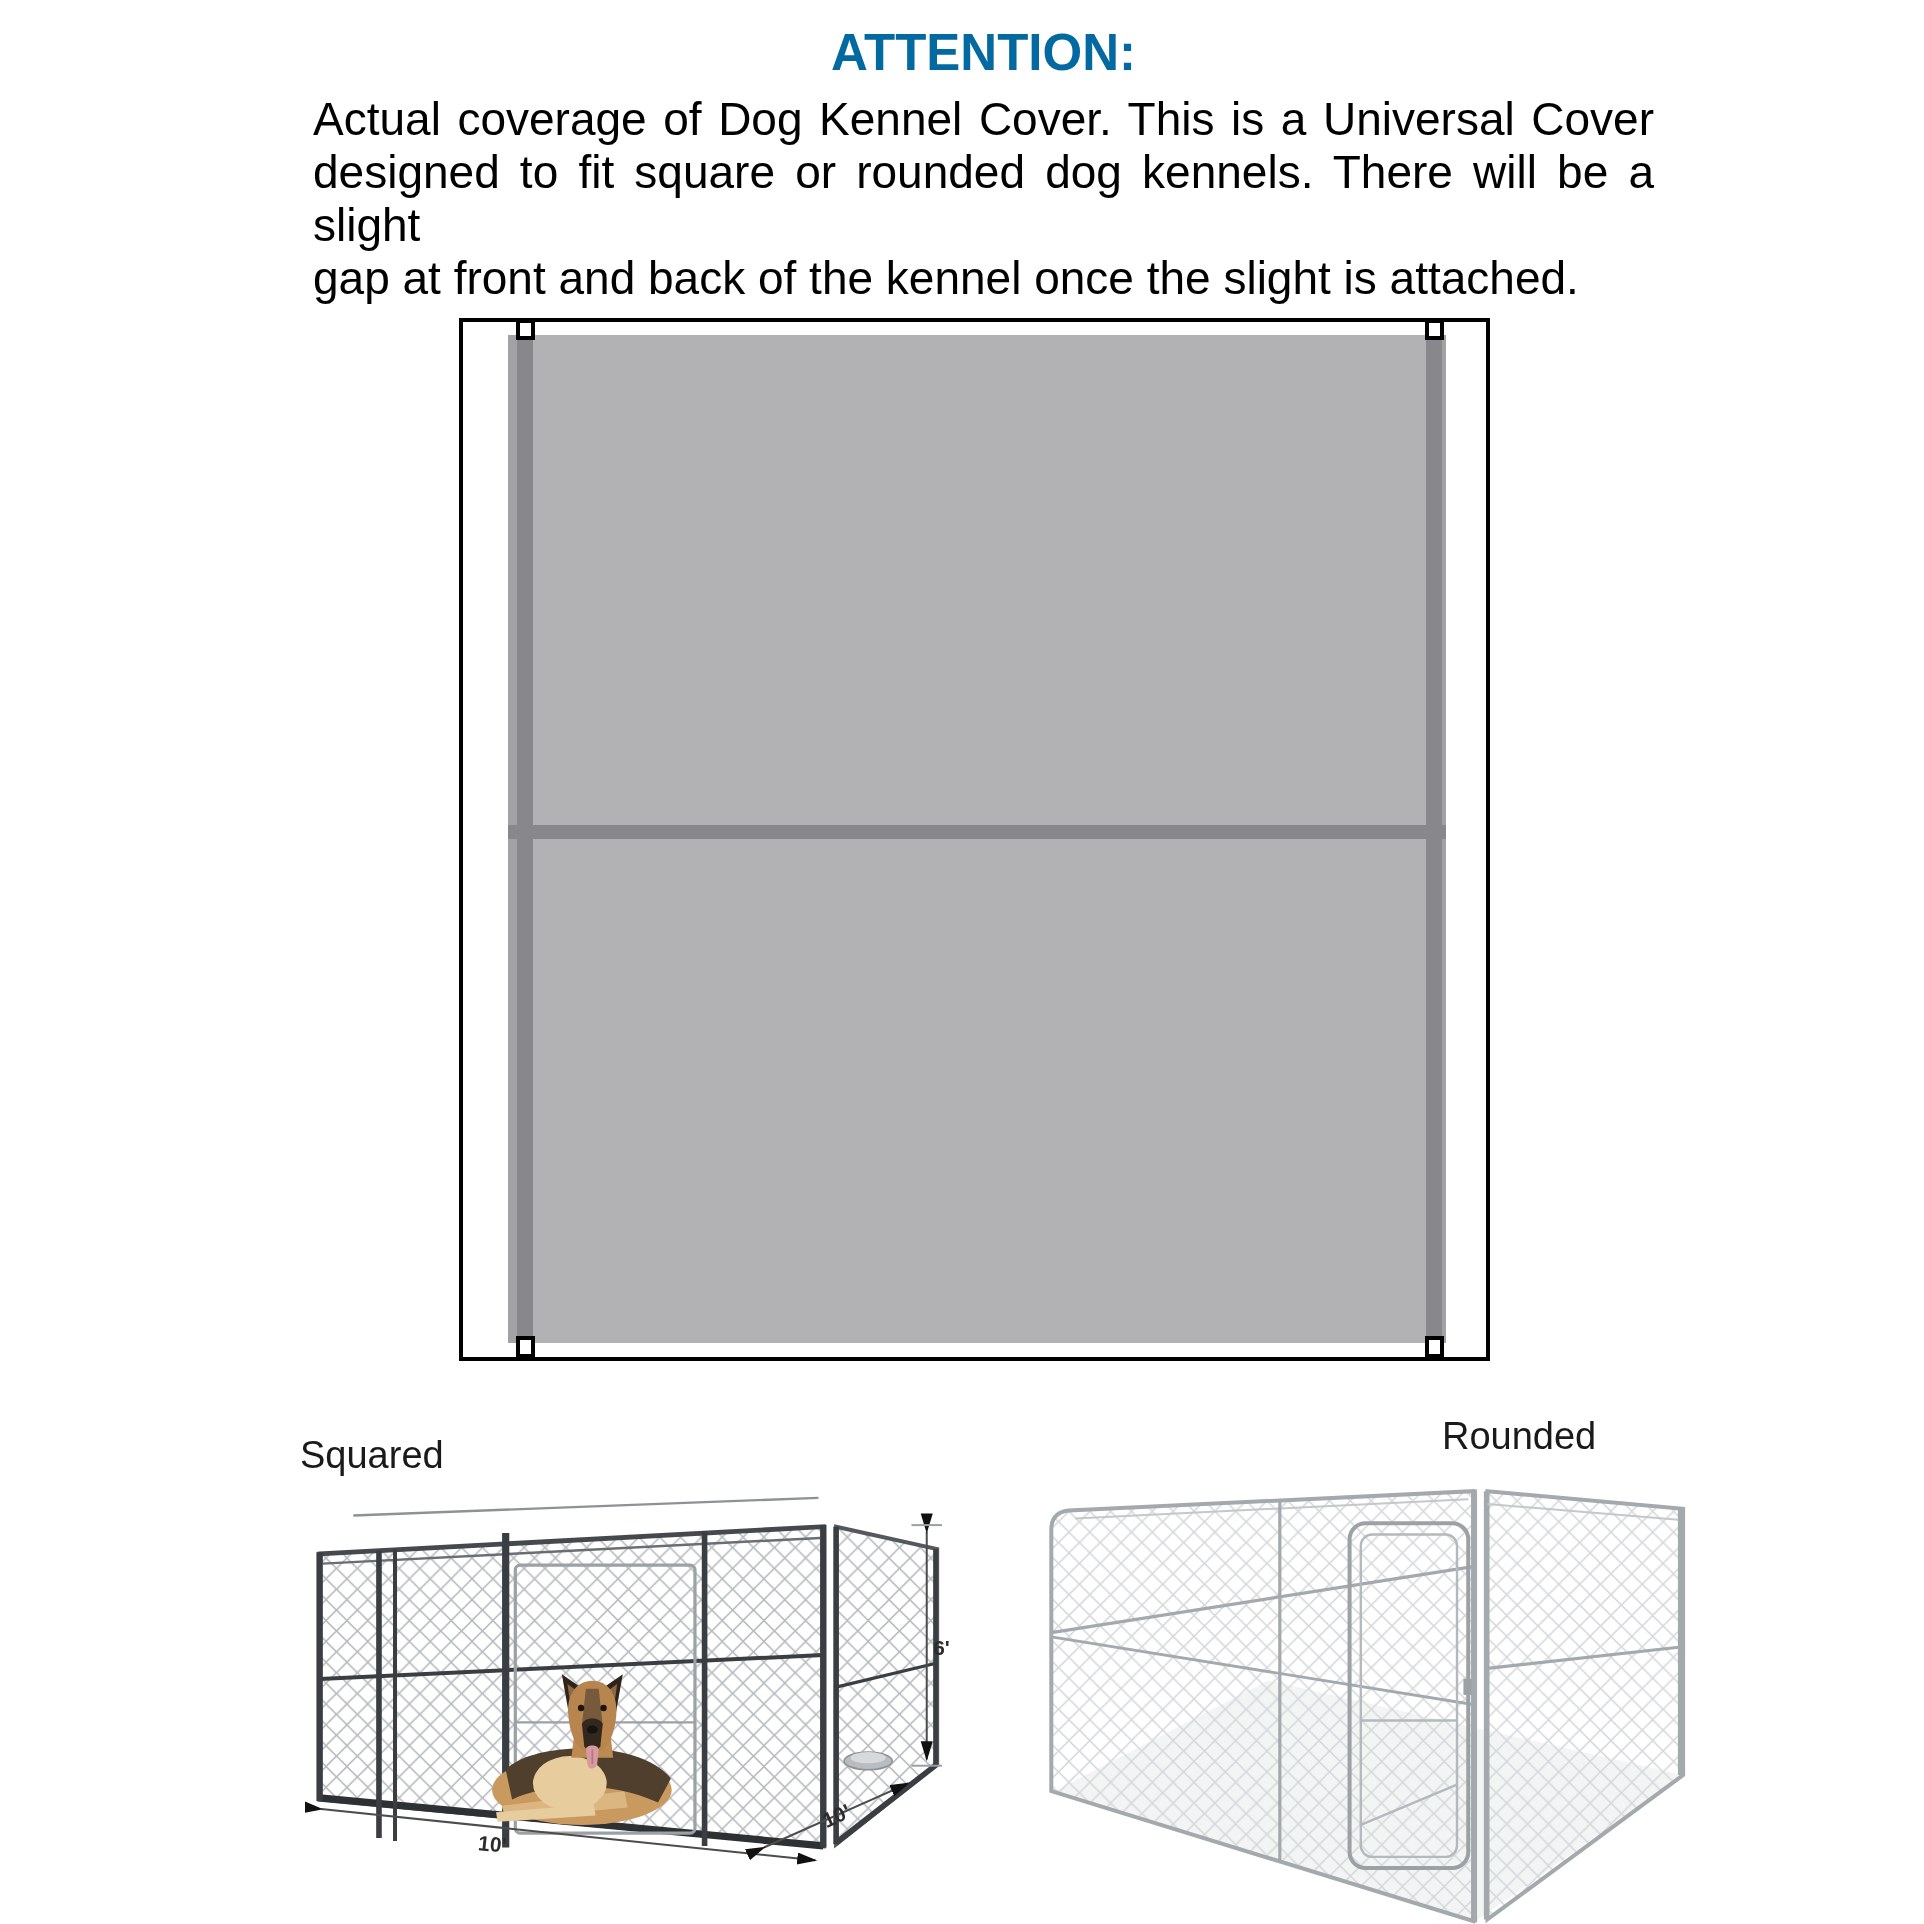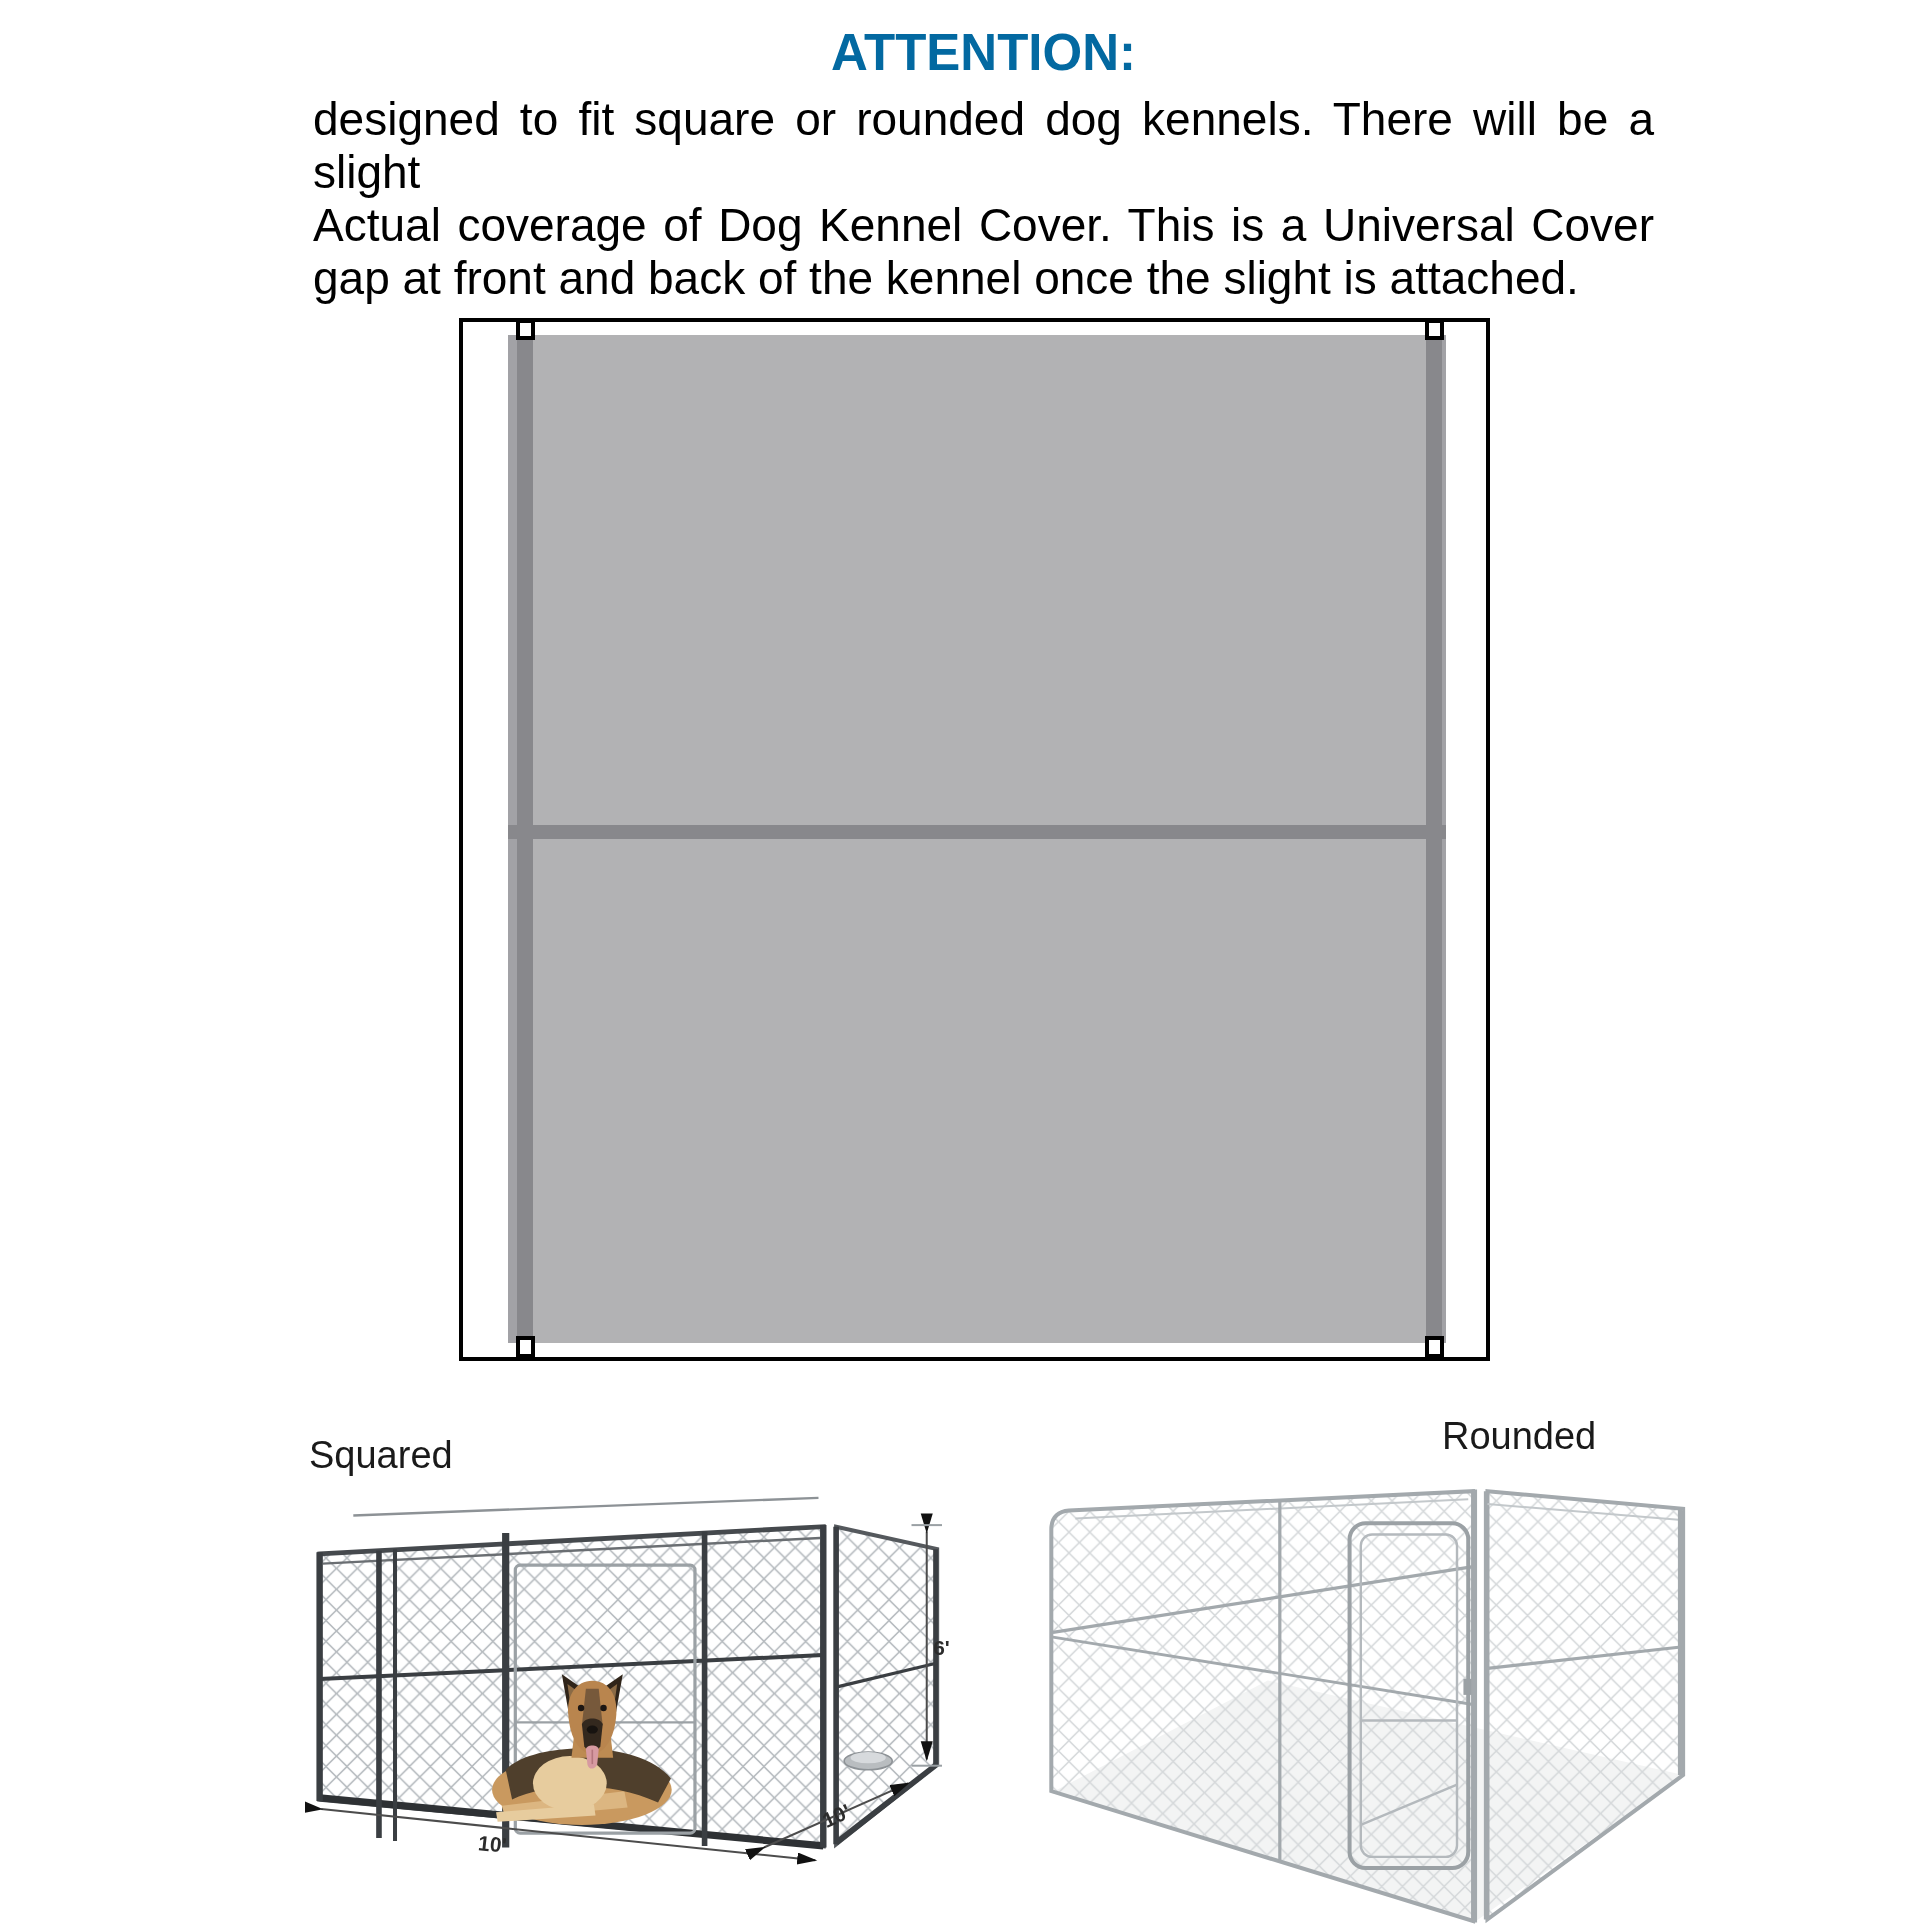--- a/index.html
+++ b/index.html
@@ -37,36 +37,36 @@
   .grommet{
     position:absolute;width:11.2px;height:13.6px;background:#fff;
     border:4px solid #000;
   }
   .grommet.tl{left:53px;top:-3.2px;}
   .grommet.tr{left:962px;top:-3.2px;}
   .grommet.bl{left:53px;top:1014px;}
   .grommet.br{left:962px;top:1014px;}
   
   .kennel-label{position:absolute;font-size:38px;color:#1a1a1a;}
-  .kennel-label.squared{left:309px;top:1434px;}
+  .kennel-label.squared{left:300px;top:1434px;}
   .kennel-label.rounded{left:1442px;top:1415px;}
   .kennel-fig{position:absolute;}
   .kennel-fig.squared{left:305px;top:1485px;width:650px;height:401px;}
   .kennel-fig.rounded{left:1027px;top:1480px;width:666px;height:445px;}
   .dim-text{font-size:26px;font-weight:bold;fill:#2c2c2c;}
 </style>
 </head>
 <body>
 
 <div class="canvas">
 
   <div class="header">
     <h1>ATTENTION:</h1>
+    <div class="copy-line">Actual coverage of Dog Kennel Cover. This is a Universal Cover</div>
     <div class="copy-line">designed to fit square or rounded dog kennels. There will be a slight</div>
-    <div class="copy-line">Actual coverage of Dog Kennel Cover. This is a Universal Cover</div>
     <div class="copy-line copy-line--last">gap at front and back of the kennel once the slight is attached.</div>
   </div>
 
   <div class="diagram">
     <div class="cover">
       <div class="sliver l"></div>
       <div class="sliver r"></div>
       <div class="band left"></div>
       <div class="band right"></div>
       <div class="band mid"></div>

